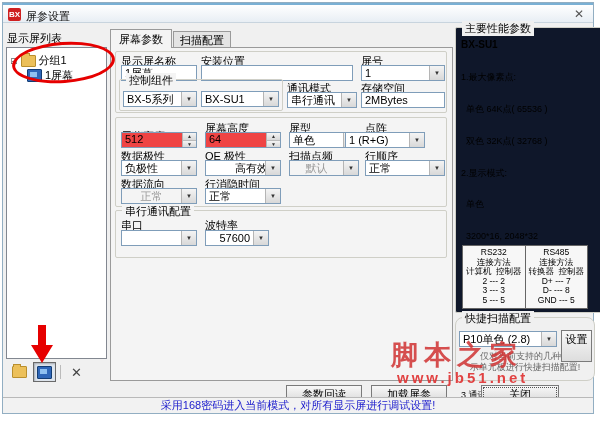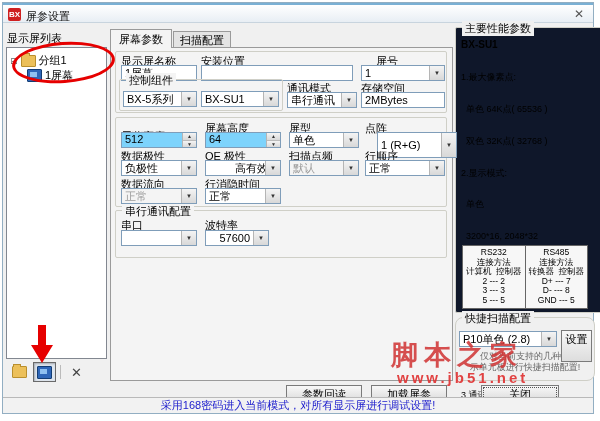--- a/index.html
+++ b/index.html
@@ -44,22 +44,22 @@
   .gbox .legend{position:absolute;left:6px;top:-7px;background:#f4f4f4;padding:0 3px;white-space:nowrap;}
   .gbox2 .legend{background:#f4f4f4;}
   .tbox{position:absolute;background:#fff;border:1px solid #7f9db9;box-sizing:border-box;
         padding:1px 3px;overflow:hidden;white-space:nowrap;line-height:12px;}
   .select{position:absolute;background:#fff;border:1px solid #7f9db9;box-sizing:border-box;
           display:flex;align-items:center;overflow:hidden;}
   .sel-text{flex:1;padding:0 3px;white-space:nowrap;overflow:hidden;line-height:12px;}
   .arrow{width:14px;align-self:stretch;background:linear-gradient(#f4f4f4,#d8d8d8);
          border-left:1px solid #b5b5b5;font-size:6px;display:flex;align-items:center;justify-content:center;color:#333;}
   .select.disabled{background:#f4f4f4;}
-  .select.disabled .sel-text{color:#9a9a9a;}
-  .spin{position:absolute;background:#7dd3fc;border:1px solid #7f9db9;box-sizing:border-box;
+  .select.disabled .sel-text{color:#9a9a9a;text-align:center;}
+  .spin{position:absolute;background:#ef4444;border:1px solid #7f9db9;box-sizing:border-box;
         display:flex;align-items:stretch;overflow:hidden;}
   .spin-btns{width:13px;display:flex;flex-direction:column;border-left:1px solid #b5b5b5;}
   .sb{flex:1;font-size:5px;display:flex;align-items:center;justify-content:center;
       background:linear-gradient(#f4f4f4,#d8d8d8);color:#333;}
   .sb:first-child{border-bottom:1px solid #bbb;}
   .rp-lines{position:absolute;left:458px;top:48px;width:132px;font-size:9px;line-height:10.6px;
             white-space:pre;}
   .conn{position:absolute;left:459px;top:242px;width:126px;height:64px;border:1px solid #666;
         display:flex;box-sizing:border-box;background:#f7f7f7;}
   .conn-cell{flex:1;font-size:8.5px;line-height:9.6px;text-align:center;padding-top:2px;white-space:pre;}
@@ -124,21 +124,21 @@
 
   <div class="gbox" style="left:112px;top:48px;width:332px;height:62px;z-index:4;"></div>
   <div class="lbl" style="left:118px;top:51px;z-index:5;font-family:Liberation Serif, serif;">显示屏名称</div>
   <div class="tbox" style="left:118px;top:62px;width:76px;height:16px;z-index:5;">
     <span>1屏幕</span>
   </div>
   <div class="lbl" style="left:198px;top:51px;z-index:5;">安装位置</div>
   <div class="tbox" style="left:198px;top:62px;width:152px;height:16px;z-index:5;">
     <span></span>
   </div>
-  <div class="lbl" style="left:358px;top:51px;z-index:5;margin-left:15px;">屏号</div>
+  <div class="lbl" style="left:358px;top:51px;z-index:5;">屏号</div>
   <div class="select" style="left:358px;top:62px;width:84px;height:16px;z-index:5;">
     <span class="sel-text">1</span>
     <span class="arrow">▼</span>
   </div>
   <div class="gbox gbox2" style="left:116px;top:76px;width:164px;height:32px;z-index:5;">
     <span class="legend">控制组件</span>
   </div>
   <div class="select" style="left:120px;top:88px;width:74px;height:16px;z-index:6;">
     <span class="sel-text">BX-5系列</span>
     <span class="arrow">▼</span>
@@ -173,21 +173,21 @@
         <span class="sb">▲</span>
         <span class="sb">▼</span>
       </span>
   </div>
   <div class="lbl" style="left:286px;top:118px;z-index:5;">屏型</div>
   <div class="select" style="left:286px;top:129px;width:70px;height:16px;z-index:5;">
     <span class="sel-text">单色</span>
     <span class="arrow">▼</span>
   </div>
   <div class="lbl" style="left:362px;top:118px;z-index:5;">点阵</div>
-  <div class="select" style="left:374px;top:129px;width:80px;height:26px;z-index:5;">
+  <div class="select" style="left:342px;top:129px;width:80px;height:16px;z-index:5;">
     <span class="sel-text">1 (R+G)</span>
     <span class="arrow">▼</span>
   </div>
   <div class="lbl" style="left:118px;top:146px;z-index:5;">数据极性</div>
   <div class="select" style="left:118px;top:157px;width:76px;height:16px;z-index:5;">
     <span class="sel-text">负极性</span>
     <span class="arrow">▼</span>
   </div>
   <div class="lbl" style="left:202px;top:146px;z-index:5;">OE 极性</div>
   <div class="select" style="left:202px;top:157px;width:76px;height:16px;z-index:5;padding-left:26px;">

